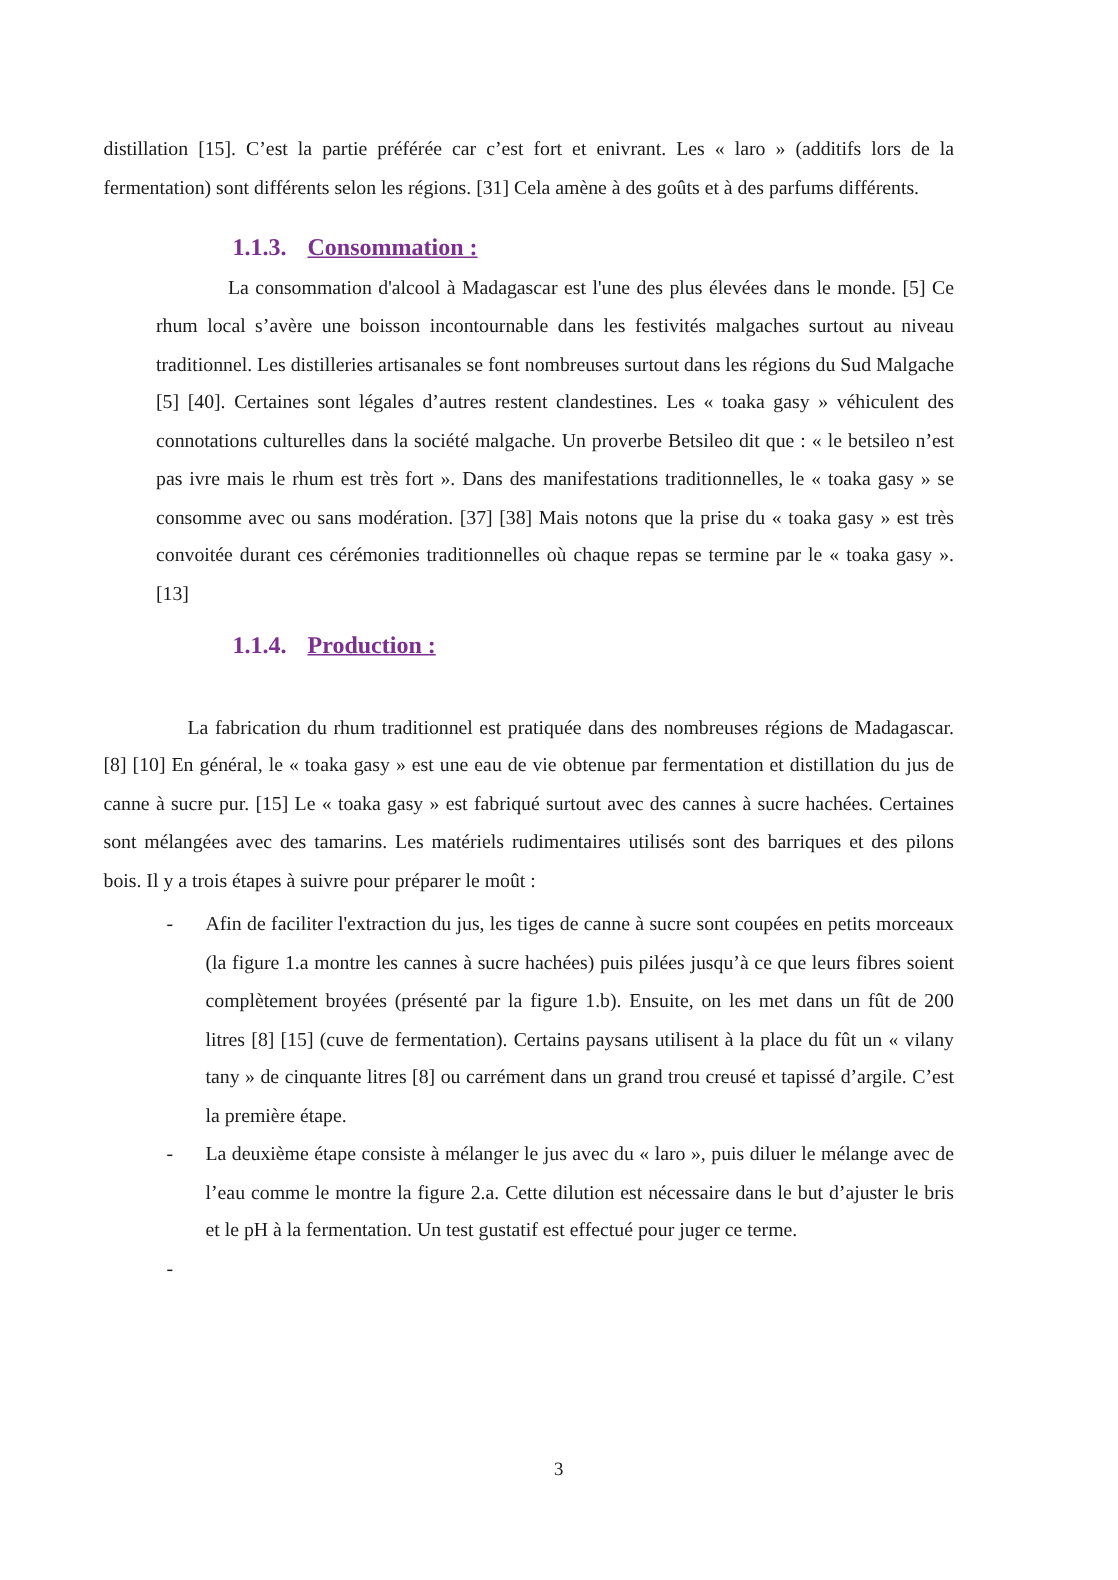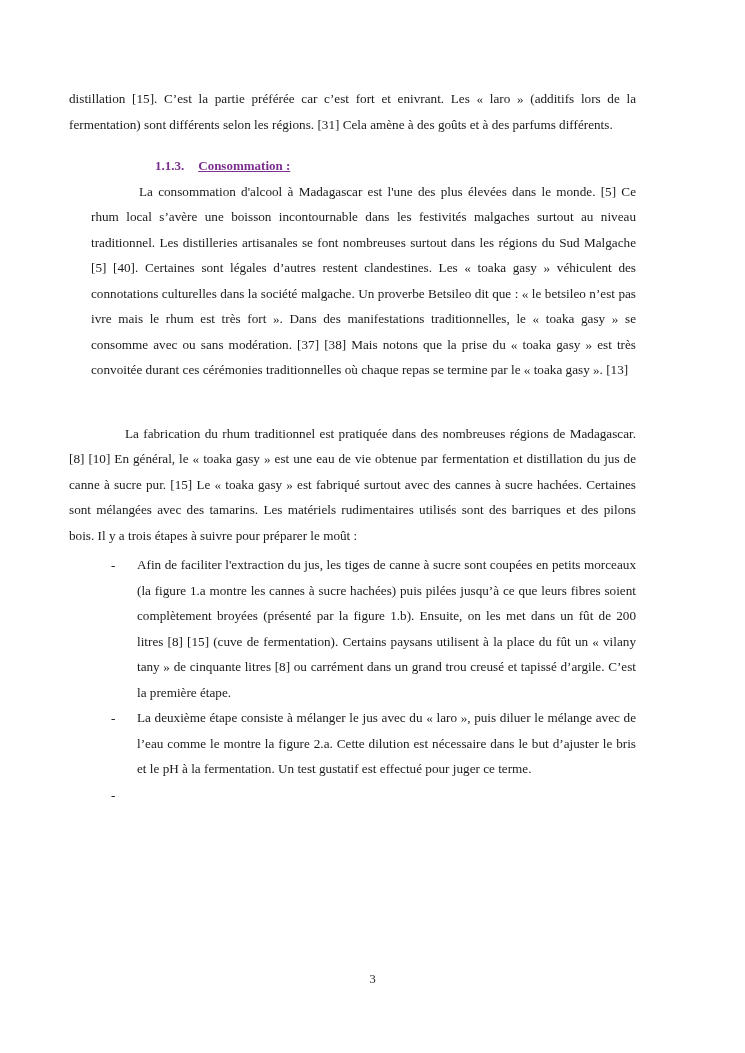--- a/index.html
+++ b/index.html
@@ -30,37 +30,37 @@
     text-align: justify;
     margin: 0 0 0 0;
     color: #1a1a1a;
   }
   .para-intro {
     margin-bottom: 10px;
   }
   .heading {
     margin: 0;
     padding: 0 0 0 86px;
-    font-size: 13px;
+    font-size: 16px;
     line-height: 25.5px;
     font-weight: bold;
     color: #7b2f8f;
   }
   .heading .num {
     color: #7b2f8f;
     font-weight: bold;
     margin-right: 14px;
   }
   .heading .title {
     color: #7b2f8f;
     text-decoration: underline;
     font-weight: bold;
   }
   .para-indent-1 {
-    margin-left: 22px;
+    margin-left: 35px;
     text-indent: 48px;
   }
   .para-indent-0 {
     text-indent: 56px;
     margin-top: 28px;
   }
   .spacer-sm { height: 6px; }
   .spacer-md { height: 10px; }
   .bullets {
     margin: 4px 0 0 0;
@@ -101,20 +101,23 @@
   <div class="spacer-sm"></div>
 
   <h3 class="heading">
     <span class="num">1.1.3.</span><span class="title">Consommation :</span>
   </h3>
 
   <p class="para para-indent-1">La consommation d'alcool à Madagascar est l'une des plus élevées dans le monde. [5] Ce rhum local s’avère une boisson incontournable dans les festivités malgaches surtout au niveau traditionnel. Les distilleries artisanales se font nombreuses surtout dans les régions du Sud Malgache [5] [40]. Certaines sont légales d’autres restent clandestines. Les « toaka gasy » véhiculent des connotations culturelles dans la société malgache. Un proverbe Betsileo dit que : « le betsileo n’est pas ivre mais le rhum est très fort ». Dans des manifestations traditionnelles, le « toaka gasy » se consomme avec ou sans modération. [37] [38] Mais notons que la prise du « toaka gasy » est très convoitée durant ces cérémonies traditionnelles où chaque repas se termine par le « toaka gasy ». [13]</p>
 
   <div class="spacer-md"></div>
 
+  <h3 class="heading">
+    <span class="num">1.1.4.</span><span class="title">Production :</span>
+  </h3>
 
   <p class="para para-indent-0">La fabrication du rhum traditionnel est pratiquée dans des nombreuses régions de Madagascar. [8] [10] En général, le « toaka gasy » est une eau de vie obtenue par fermentation et distillation du  jus de canne à sucre pur. [15] Le « toaka gasy » est fabriqué surtout avec des cannes à sucre hachées. Certaines sont mélangées avec des tamarins. Les matériels rudimentaires utilisés sont des barriques et des pilons bois. Il y a trois étapes à suivre pour préparer le moût :</p>
 
   <ul class="bullets">
     <li>
       <span class="dash">-</span>
       <span>Afin de faciliter l'extraction du jus, les tiges de canne à sucre sont coupées en petits morceaux (la figure 1.a montre les cannes à sucre hachées) puis pilées jusqu’à ce que leurs fibres soient complètement broyées (présenté par la figure 1.b). Ensuite, on les met dans un fût de 200 litres [8] [15] (cuve de fermentation). Certains paysans utilisent à la place du fût un « vilany tany » de cinquante litres [8] ou carrément dans un grand trou creusé et tapissé d’argile. C’est la première étape.</span>
     </li>
     <li>
       <span class="dash">-</span>

